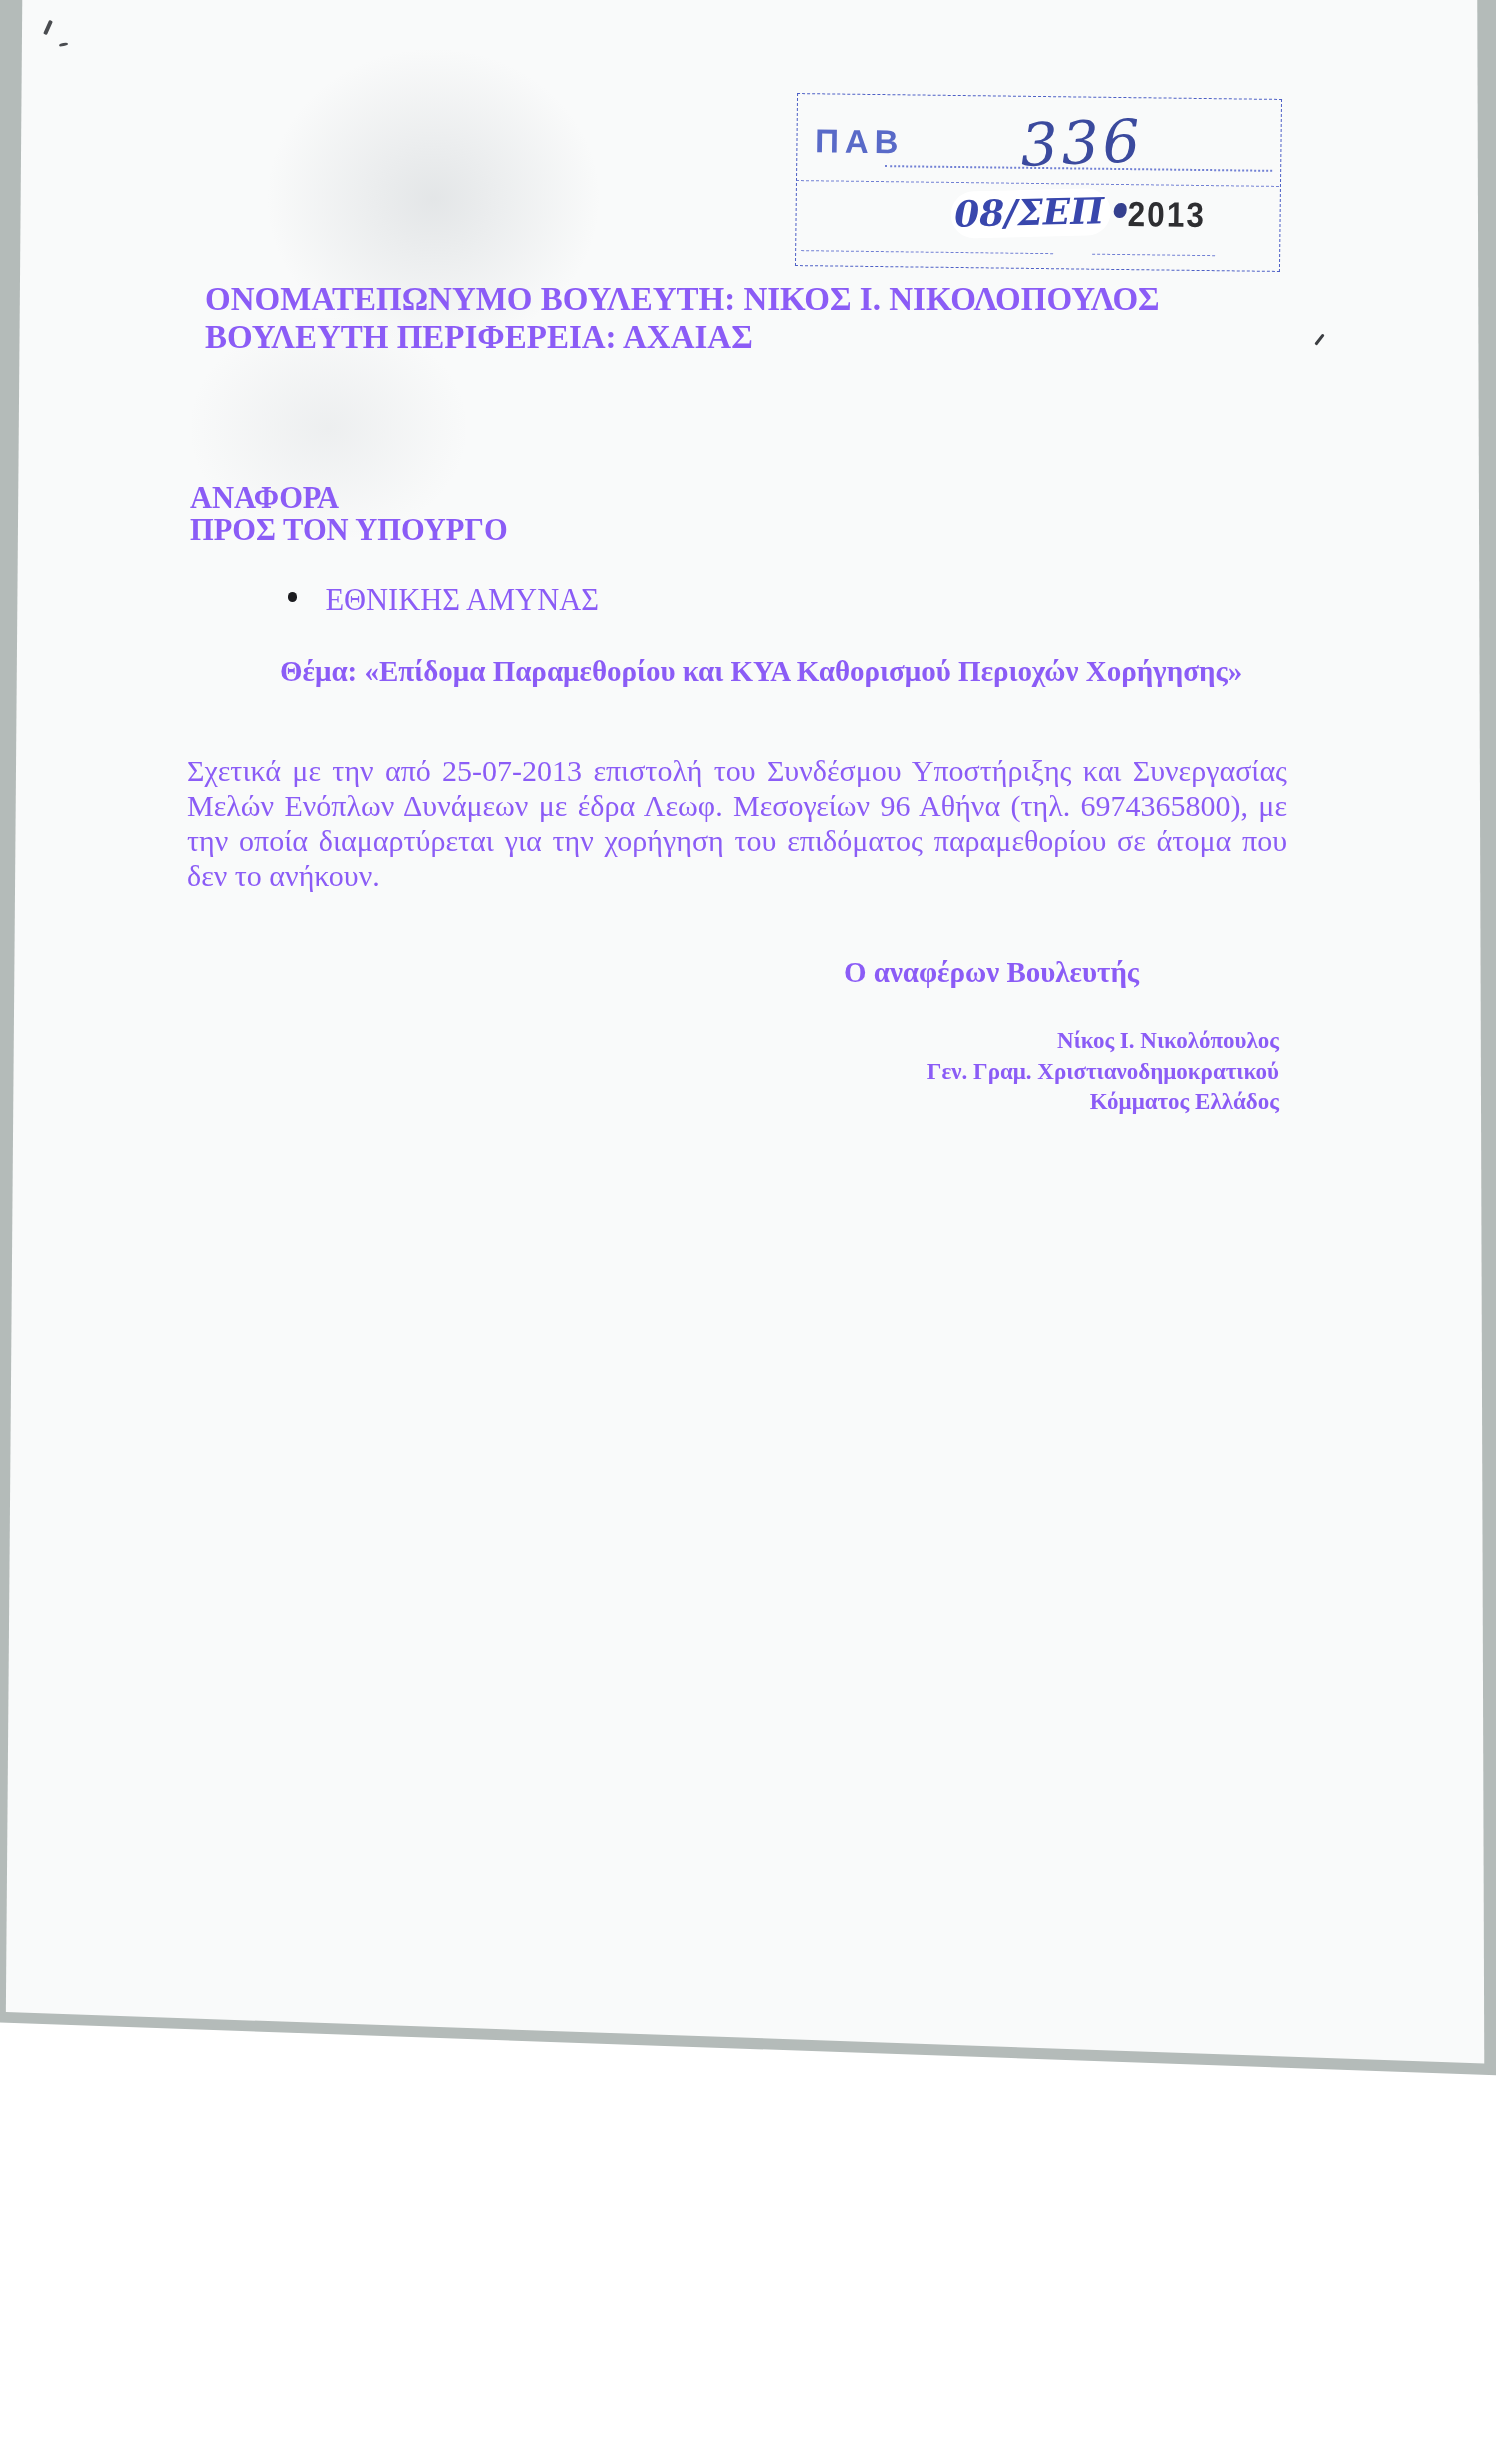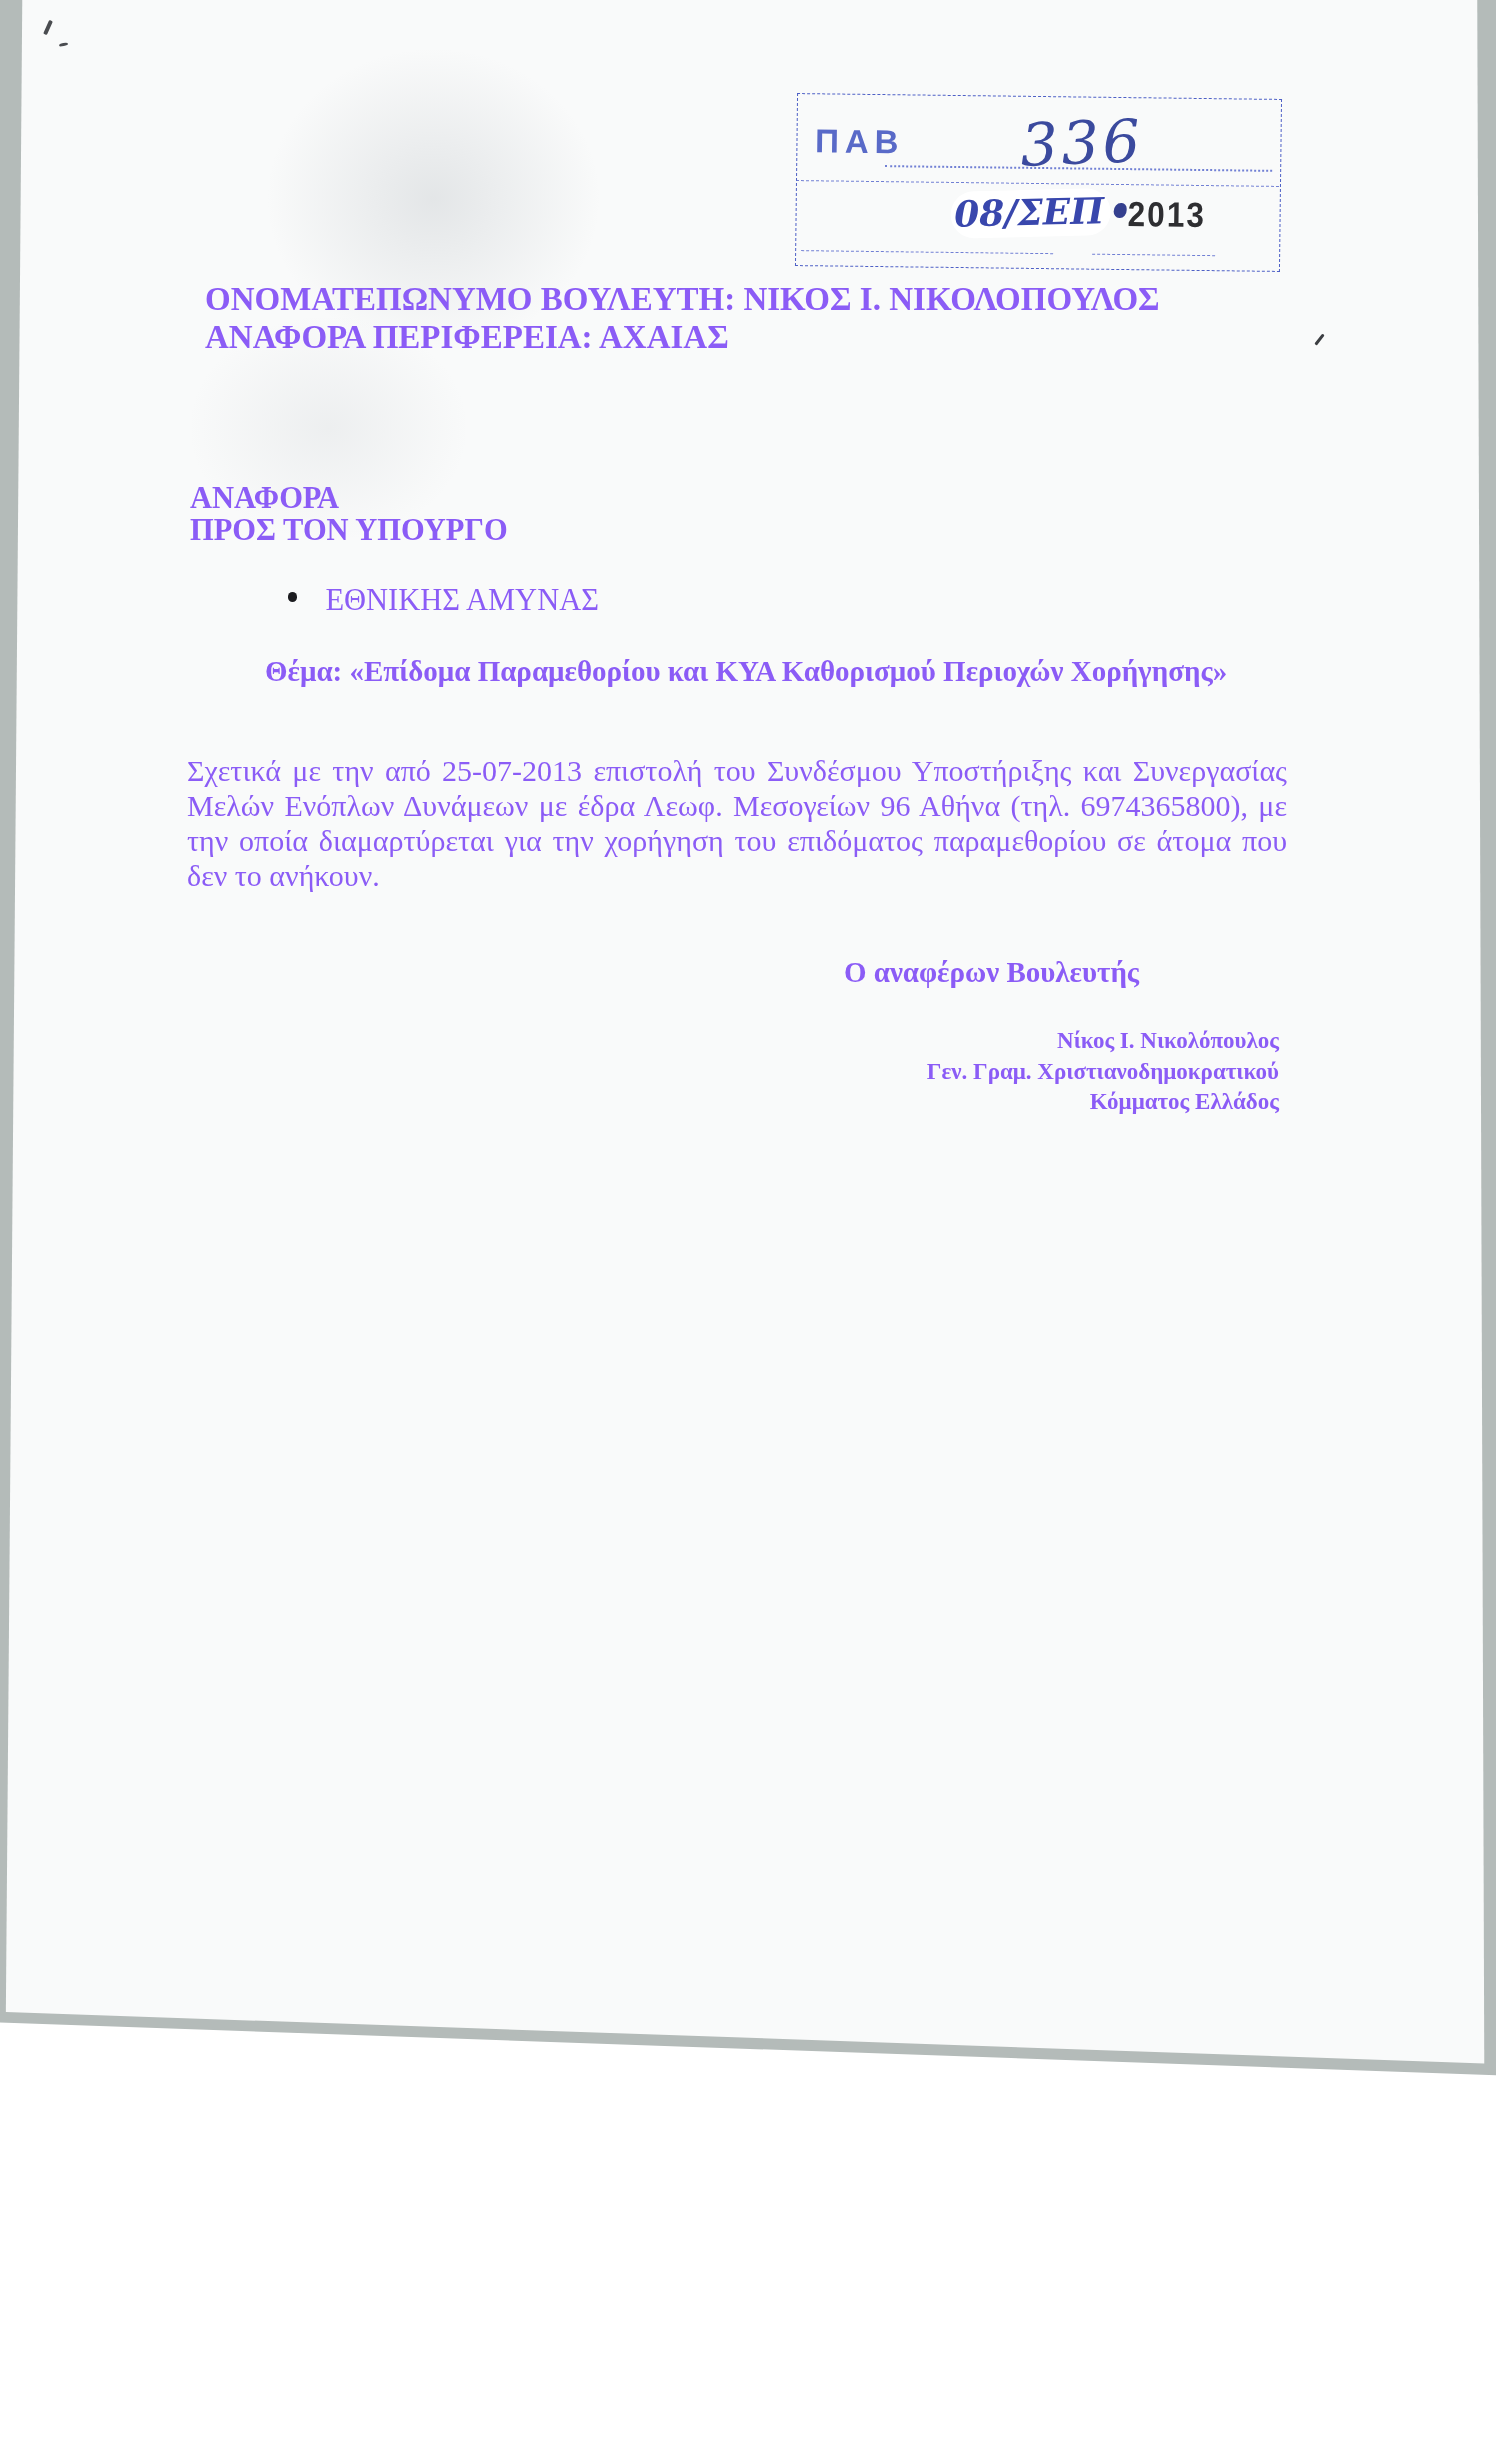--- a/index.html
+++ b/index.html
@@ -52,21 +52,21 @@
   
   .doc-text{color:#8b5cf6;}
   #header-block{position:absolute;left:205px;top:280px;font-weight:bold;
     font-size:33px;line-height:38px;letter-spacing:0px;}
   #ref-block{position:absolute;left:190px;top:482px;font-weight:bold;
     font-size:30.5px;line-height:32px;}
   #ministry-line{position:absolute;left:288px;top:583px;font-weight:normal;
     font-size:30.5px;}
   #ministry-line .bullet{display:inline-block;width:9.4px;height:9.4px;background:#1c1c1f;
     border-radius:50%;vertical-align:8.2px;margin-right:28px;}
-  #subject-line{position:absolute;left:265px;top:655px;font-weight:bold;font-size:29px;}
+  #subject-line{position:absolute;left:280px;top:655px;font-weight:bold;font-size:29px;}
   #body-par{position:absolute;left:187px;top:753px;width:1100px;
     font-size:30px;line-height:35px;text-align:justify;}
   #sig-role{position:absolute;left:704px;width:575px;top:956px;text-align:center;
     font-weight:bold;font-size:29px;}
   #sig-block{position:absolute;left:704px;width:575px;top:1026px;text-align:right;
     font-weight:bold;font-size:23px;line-height:30.5px;}
 </style>
 </head>
 <body>
 
@@ -91,21 +91,21 @@
     <div class="stamp-dashline"></div>
     <div id="stamp-date-row">
       <span id="stamp-date-hand">08/ΣΕΠ</span><span id="stamp-ink-blot"></span><span id="stamp-date-year">2013</span>
     </div>
     <div class="stamp-dash-bottom-l"></div>
     <div class="stamp-dash-bottom-r"></div>
   </div>
 
   <div id="header-block" class="doc-text">
     <div>ΟΝΟΜΑΤΕΠΩΝΥΜΟ ΒΟΥΛΕΥΤΗ: ΝΙΚΟΣ Ι. ΝΙΚΟΛΟΠΟΥΛΟΣ</div>
-    <div>ΑΝΑΦΟΡΑ ΠΕΡΙΦΕΡΕΙΑ: ΑΧΑΙΑΣ</div>
+    <div>ΒΟΥΛΕΥΤΗ ΠΕΡΙΦΕΡΕΙΑ: ΑΧΑΙΑΣ</div>
   </div>
 
   <div id="ref-block" class="doc-text">
     <div>ΑΝΑΦΟΡΑ</div>
     <div>ΠΡΟΣ ΤΟΝ ΥΠΟΥΡΓΟ</div>
   </div>
 
   <div id="ministry-line" class="doc-text">
     <span class="bullet"></span><span>ΕΘΝΙΚΗΣ ΑΜΥΝΑΣ</span>
   </div>

